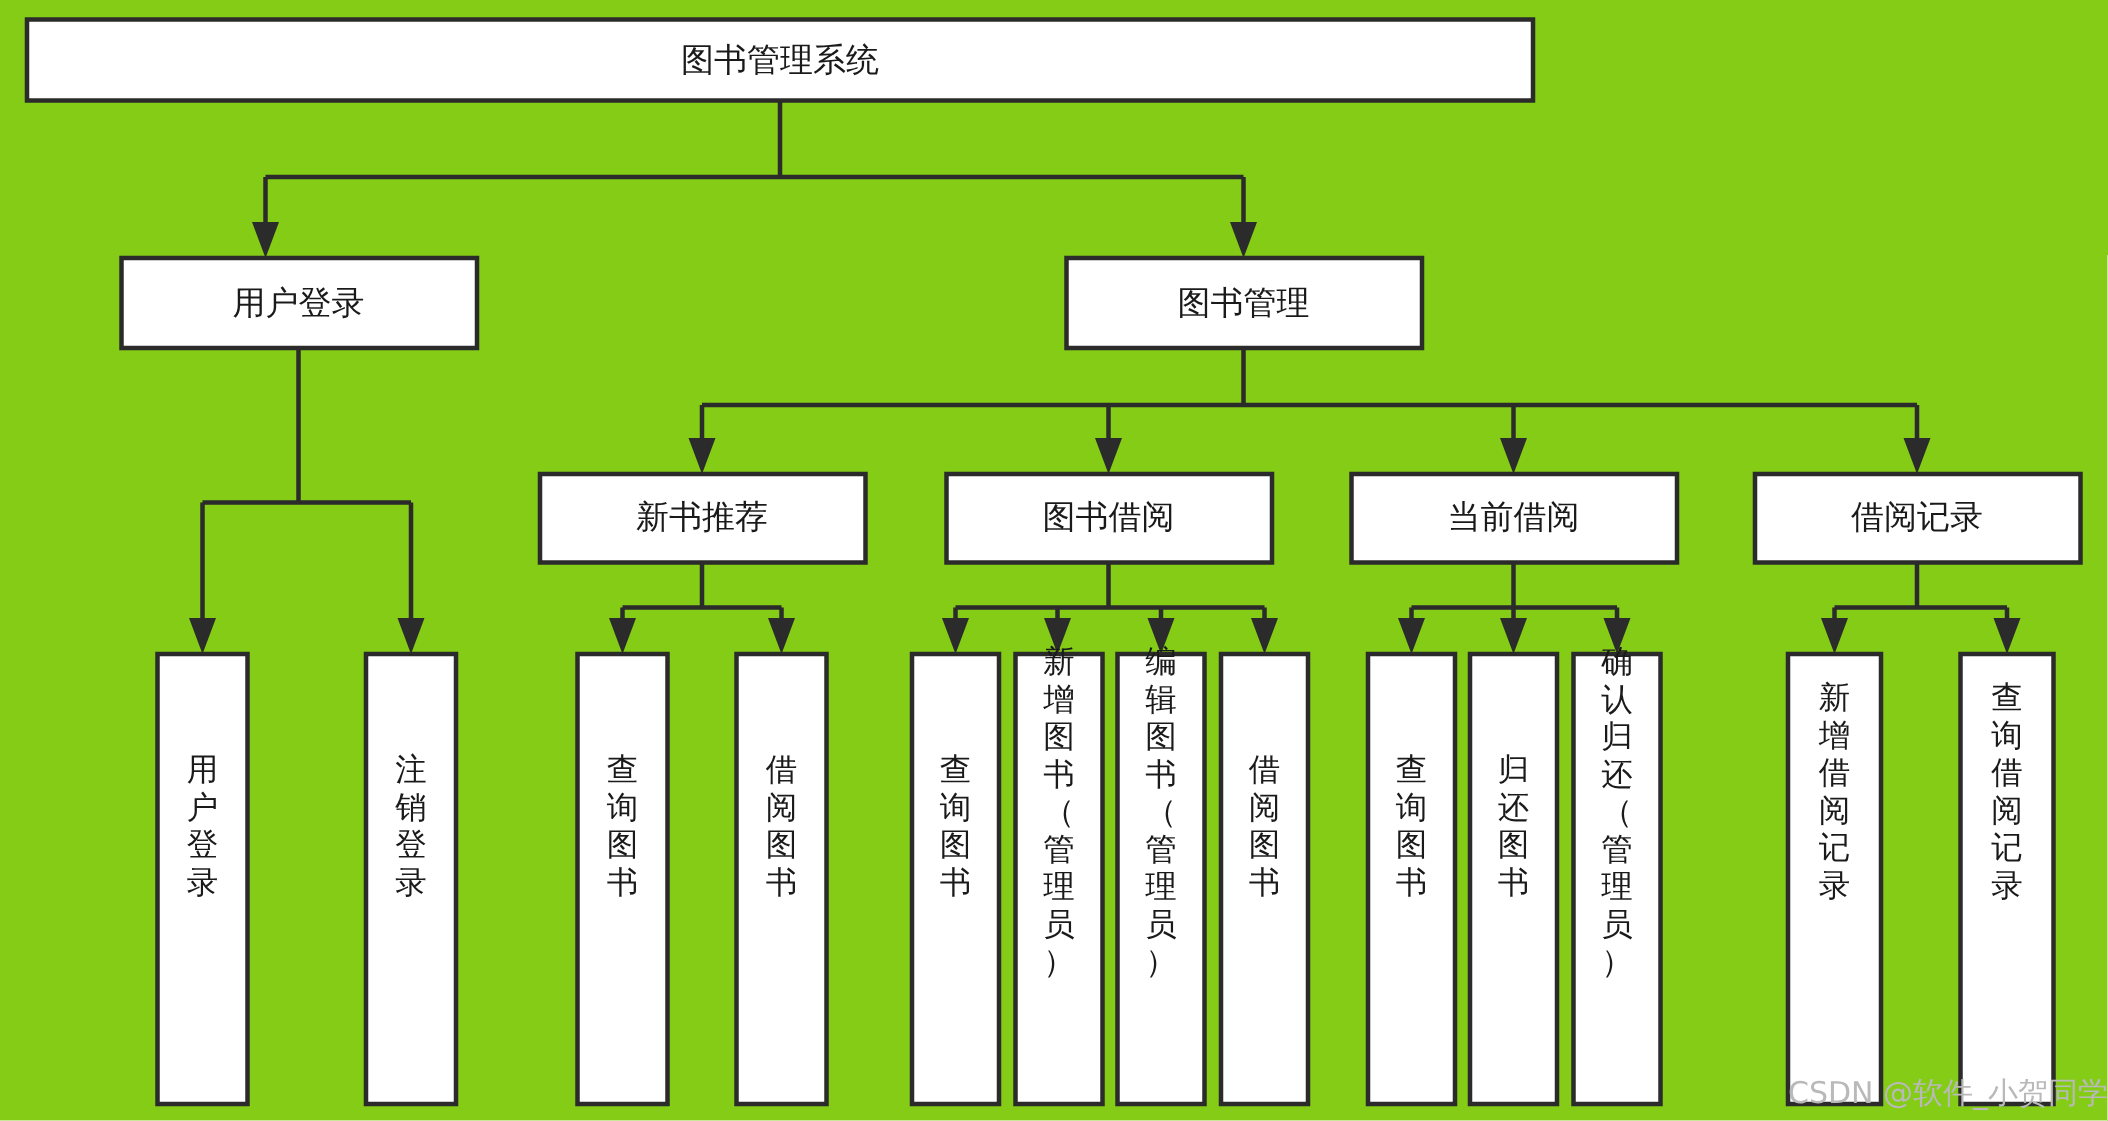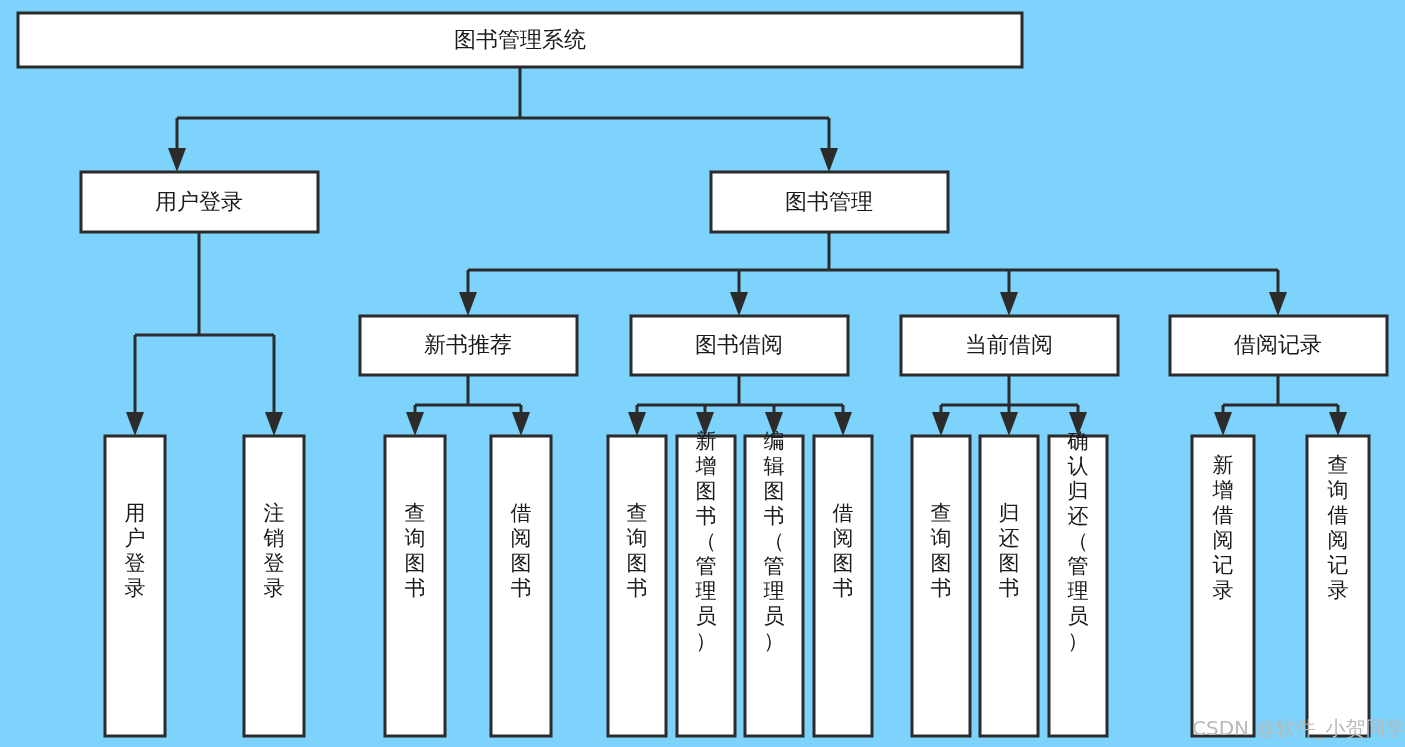--- a/index.html
+++ b/index.html
@@ -8,21 +8,21 @@
     padding: 0;
     background: #ffffff;
   }
   body {
     font-family: "DejaVu Sans", "Liberation Sans", sans-serif;
   }
   #diagram-root {
     position: relative;
     width: 1405px;
     height: 747px;
-    background: #7dd3fc;
+    background: #84cc16;
     overflow: hidden;
   }
   svg#flowchart {
     display: block;
     width: 1405px;
     height: 747px;
   }
   .node-box {
     fill: #ffffff;
     stroke: #2b2b2b;

